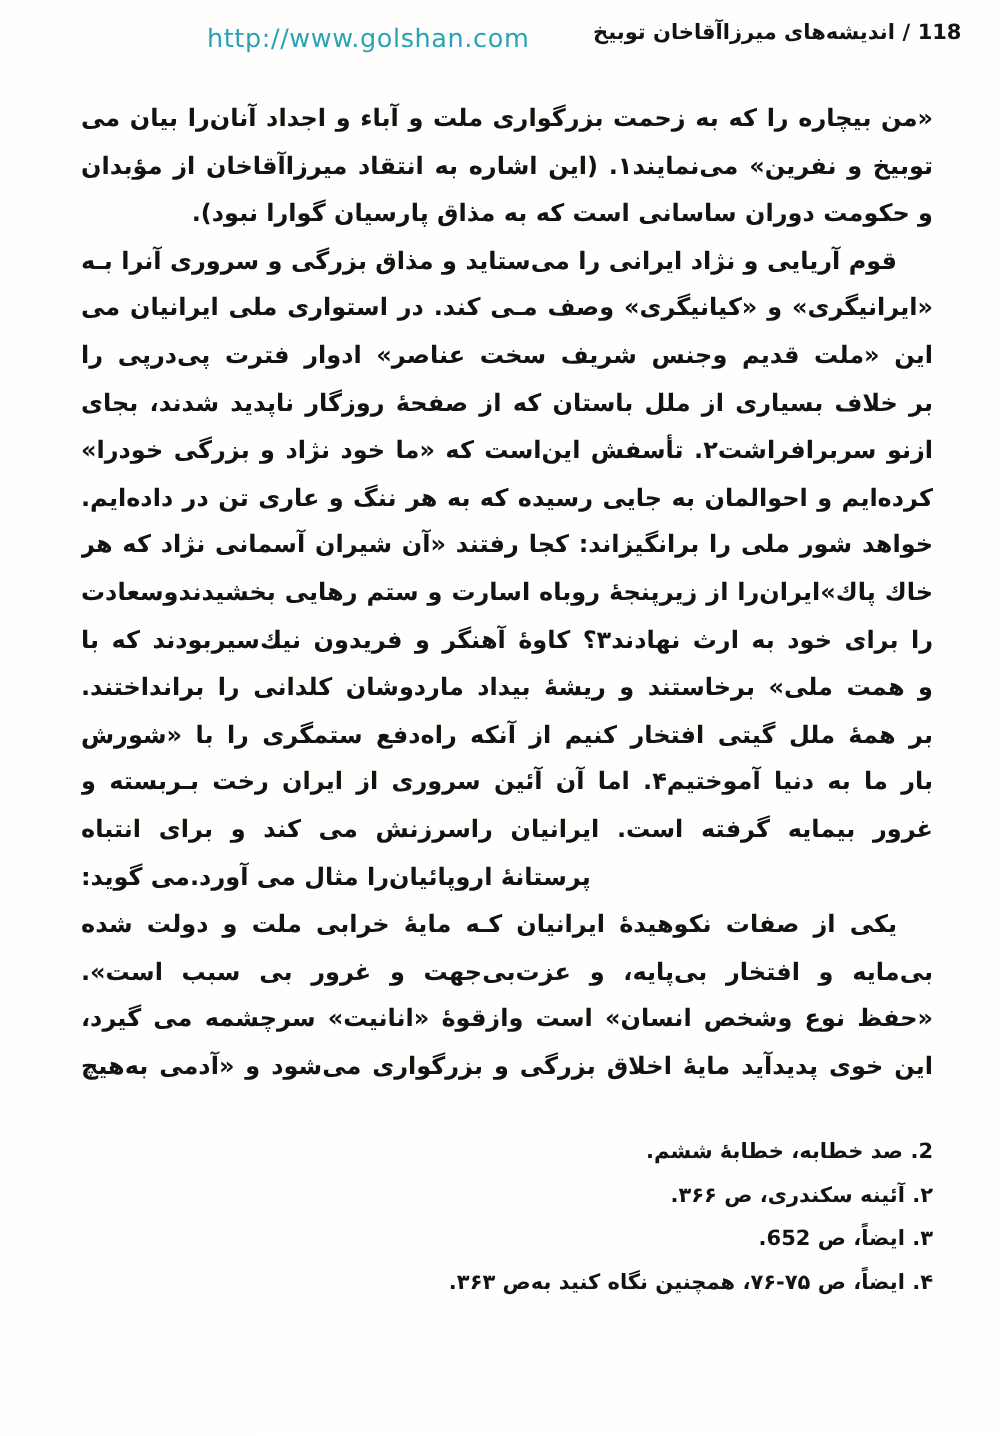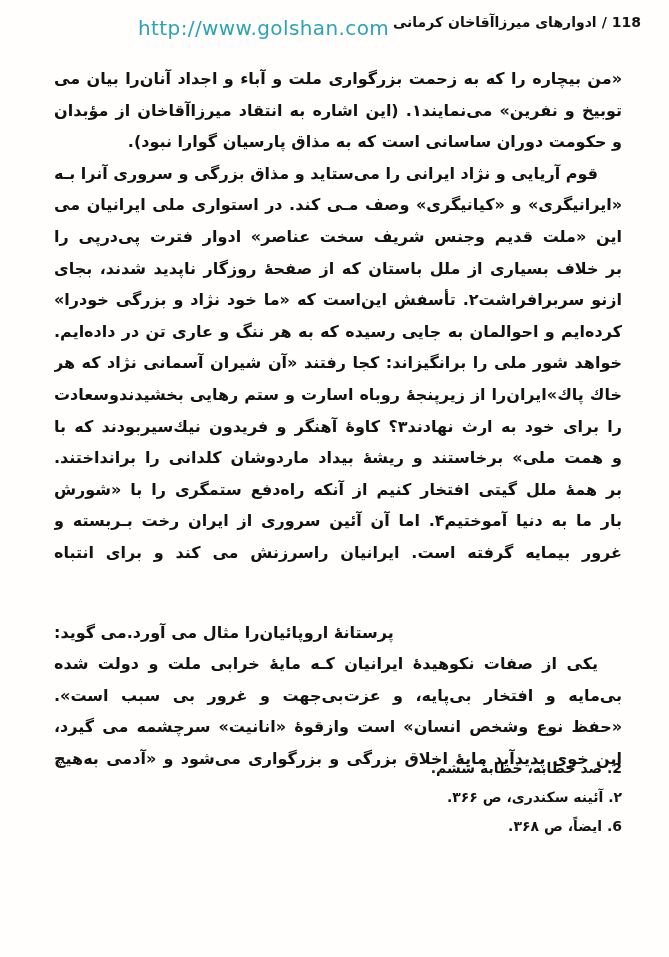--- a/index.html
+++ b/index.html
@@ -7,21 +7,21 @@
     position:relative;
     width:669px;height:957px;
     background:#fffefc;
     font-family:"DejaVu Sans",sans-serif;
     color:#151311;
     overflow:hidden;
   }
   
   .site-url{
     position:absolute;top:16px;left:138px;
-    font-size:20px;letter-spacing:.4px;font-weight:500;
+    font-size:17px;letter-spacing:.4px;font-weight:500;
     direction:ltr;
   }
   .running-head{
     position:absolute;top:14px;right:28px;
     direction:rtl;unicode-bidi:embed;
     font-size:14px;font-weight:bold;
     white-space:nowrap;
   }
   .running-head .sep{margin:0 5px;}
   
@@ -31,39 +31,39 @@
     font-size:16px;font-weight:700;
   }
   .ln{
     height:31.6px;line-height:31.6px;
     overflow:hidden;
     text-align:justify;
     text-align-last:justify;
     white-space:normal;
   }
   .ln.end{text-align-last:right;}   
-  .ln.left{text-align-last:left;margin-top:48px;}   
+  .ln.left{text-align-last:left;}   
   .ln.ind{padding-right:24px;}      
   
   .footnotes{
     position:absolute;top:754px;right:47px;width:568px;
     direction:rtl;
     font-size:14px;font-weight:600;
   }
   .fn{height:29px;line-height:29px;text-align:right;overflow:hidden;}
 </style>
 </head>
 <body>
 
 <div class="page">
 
   <span class="site-url" style="color: rgb(42, 164, 181);">http://www.golshan.com</span>
 
   <div class="running-head">
-    <span>118</span><span class="sep">/</span><span>ادوار‌های میرزاآقاخان کرمانی</span>
+    <span>118</span><span class="sep">/</span><span>اندیشه‌های میرزاآقاخان توبیخ</span>
   </div>
 
   <div class="body-text">
     <div class="ln">«من بیچاره را که به زحمت بزرگواری ملت و آباء و اجداد آنان‌را بیان می کنم</div>
     <div class="ln">توبیخ و نفرین» می‌نمایند۱. (این اشاره به انتقاد میرزاآقاخان از مؤبدان زردشتی</div>
     <div class="ln end">و حکومت دوران ساسانی است که به مذاق پارسیان گوارا نبود).</div>
     <div class="ln ind">قوم آریایی و نژاد ایرانی را می‌ستاید و مذاق بزرگی و سروری آنرا بـه</div>
     <div class="ln">«ایرانیگری» و «کیانیگری» وصف مـی کند. در استواری ملی ایرانیان می گوید:</div>
     <div class="ln">این «ملت قدیم وجنس شریف سخت عناصر» ادوار فترت پی‌درپی را گذراند اما</div>
     <div class="ln">بر خلاف بسیاری از ملل باستان که از صفحهٔ روزگار ناپدید شدند، بجای ماند و</div>
@@ -79,16 +79,17 @@
     <div class="ln left">پرستانهٔ اروپائیان‌را مثال می آورد.می گوید:</div>
     <div class="ln ind">یکی از صفات نکوهیدهٔ ایرانیان کـه مایهٔ خرابی ملت و دولت شده «تکبر</div>
     <div class="ln">بی‌مایه و افتخار بی‌پایه، و عزت‌بی‌جهت و غرور بی سبب است». البته‌ریشهٔ غرور</div>
     <div class="ln">«حفظ نوع وشخص انسان» است وازقوهٔ «انانیت» سرچشمه می گیرد، ودرملتی که</div>
     <div class="ln">این خوی پدیدآید مایهٔ اخلاق بزرگی و بزرگواری می‌شود و «آدمی به‌هیچ بی-</div>
   </div>
 
   <div class="footnotes">
     <div class="fn">2. صد خطابه، خطابهٔ ششم.</div>
     <div class="fn">۲. آئینه سکندری، ص ۳۶۶.</div>
-    <div class="fn">6. ایضاً، ص ۳۶۸.</div>
+    <div class="fn">۳. ایضاً، ص 652.</div>
+    <div class="fn">۴. ایضاً، ص ۷۵-۷۶، همچنین نگاه کنید به‌ص ۳۶۳.</div>
   </div>
 
 </div>
 
 </body></html>

